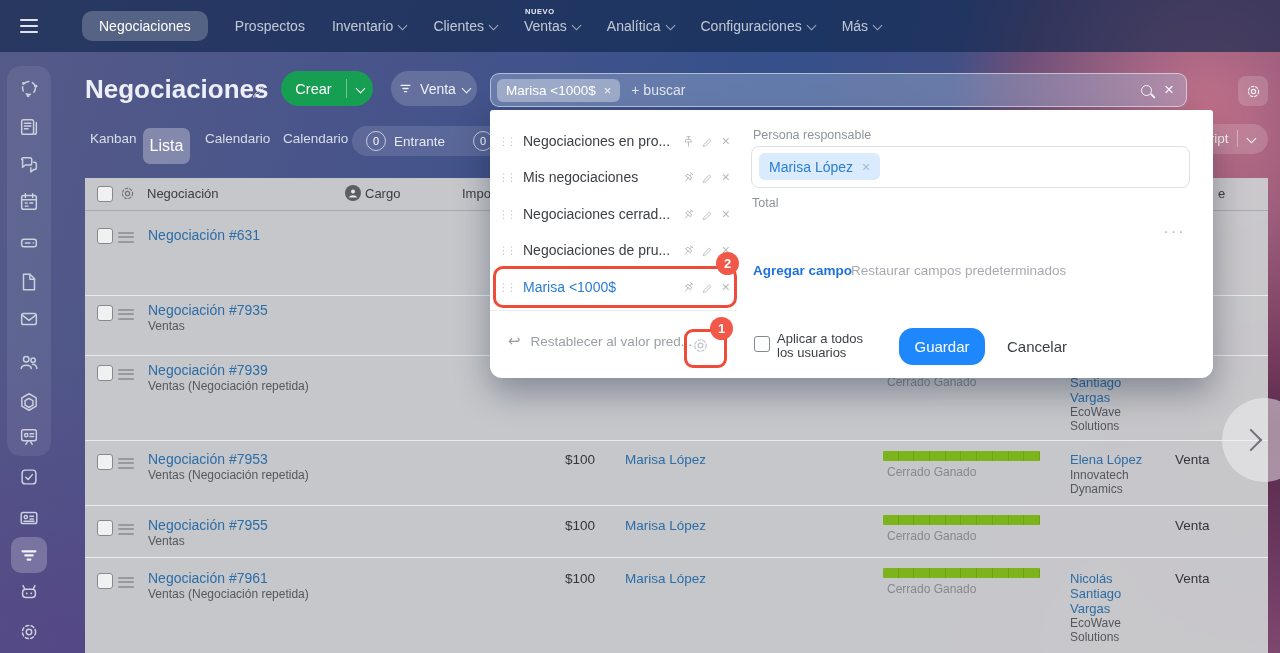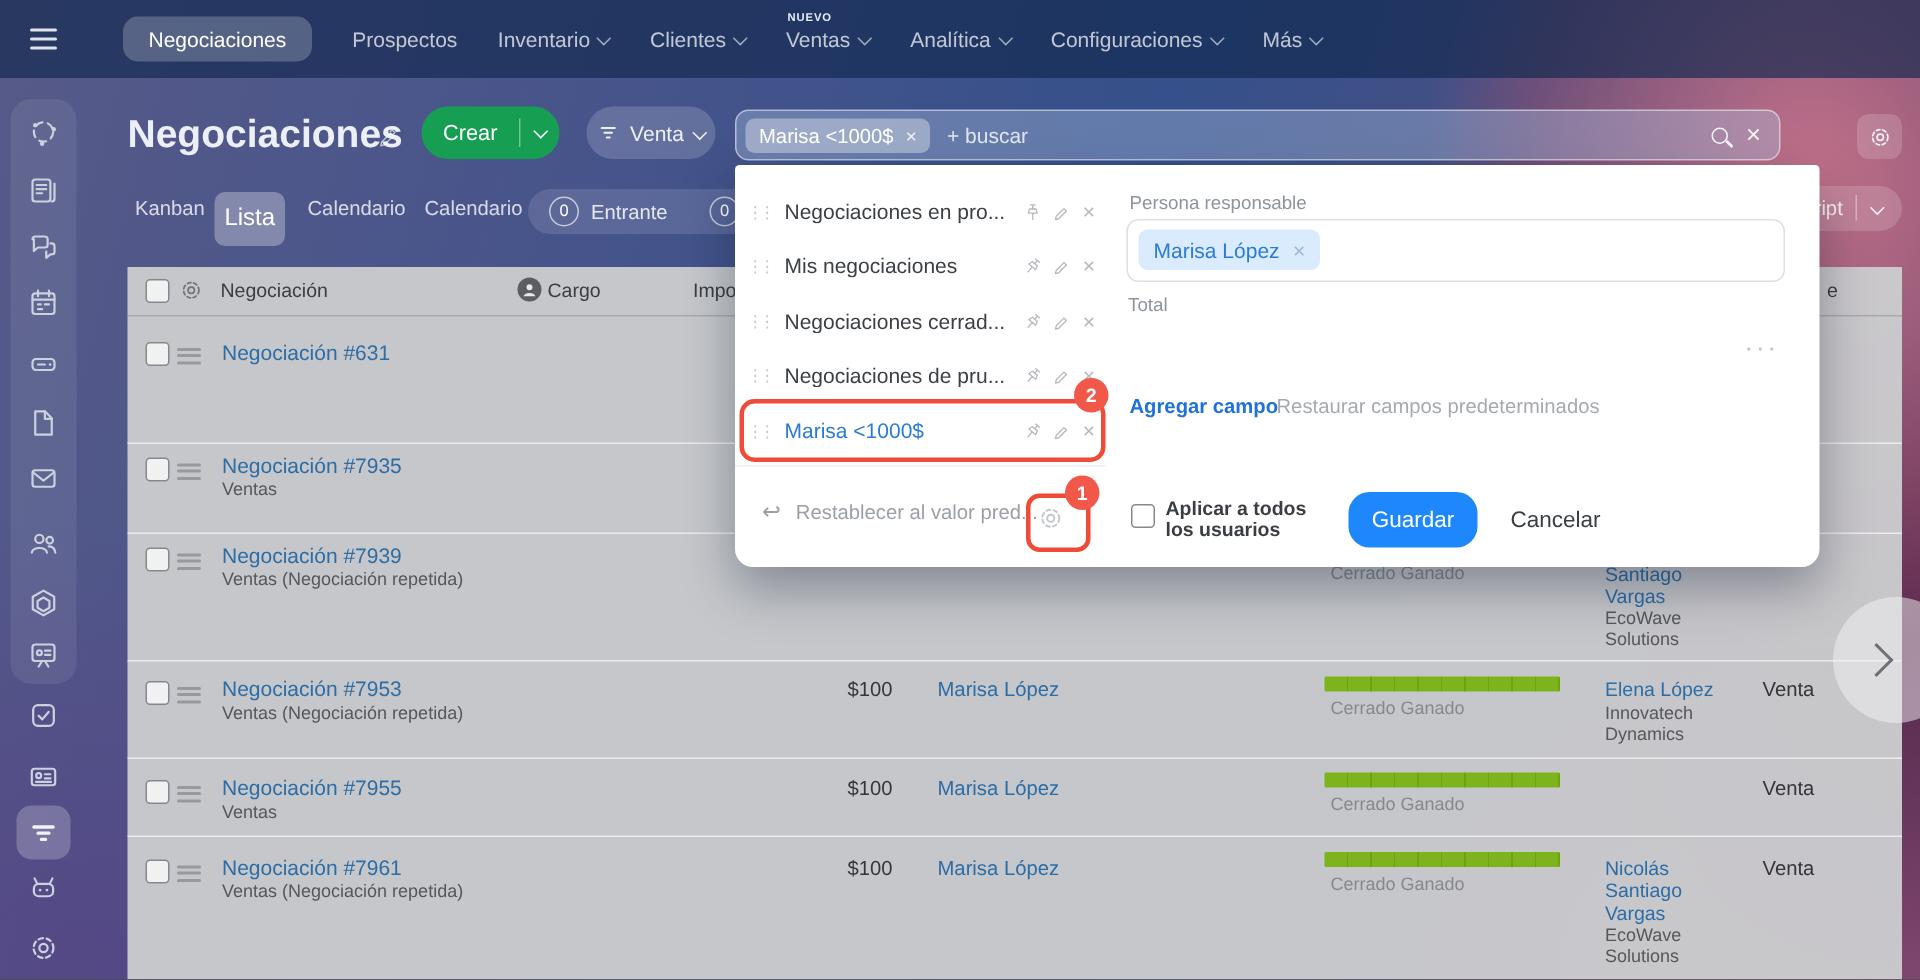--- a/index.html
+++ b/index.html
@@ -80,21 +80,21 @@
   .redbox{border:3px solid #ee4b38;border-radius:10px;z-index:12;}
   .redbadge{background:#f2584a;color:#fff;border-radius:50%;width:23px;height:23px;display:flex;align-items:center;justify-content:center;font-size:13px;font-weight:bold;z-index:13;}
   .resetrow{left:508px;top:332px;display:flex;align-items:center;gap:10px;color:#9ba0a6;font-size:13.5px;z-index:11;}
   .hr-pop{left:490px;top:310px;width:247px;height:1px;background:#eceef1;z-index:11;}
   .flbl{font-size:12.5px;color:#8e949b;z-index:11;}
   .fbox{border:1px solid #dce0e5;border-radius:8px;background:#fff;z-index:11;}
   .rchip{left:759px;top:153px;height:27px;background:#d9ebfc;border-radius:6px;display:flex;align-items:center;padding:0 10px;gap:9px;color:#2b7cd3;font-size:14px;z-index:12;}
   .rchip .x{color:#9db9d6;cursor:pointer;}
   .linkblue{color:#1f72d9;font-weight:bold;font-size:13.5px;z-index:11;cursor:pointer;}
   .linkgray{color:#a6aab0;font-size:13.5px;z-index:11;cursor:pointer;}
-  .applbl{font-size:13px;color:#3a3e43;line-height:14px;z-index:11;font-weight:bold;}
+  .applbl{font-size:13px;color:#3a3e43;line-height:14px;z-index:11;}
   .btn-save{left:899px;top:328px;width:86px;height:37px;border-radius:14px;background:#1e87fb;color:#fff;font-size:15px;display:flex;align-items:center;justify-content:center;z-index:11;cursor:pointer;}
   .btn-cancel{left:1007px;top:338px;font-size:15px;color:#3a3e43;z-index:11;cursor:pointer;}
   .scrollnext{left:1222px;top:398px;width:84px;height:84px;border-radius:50%;background:rgba(244,244,246,.5);z-index:3;display:flex;align-items:center;justify-content:center;}
   .scrollnext .c{width:14px;height:14px;border-right:2.5px solid #6e7176;border-bottom:2.5px solid #6e7176;transform:rotate(-45deg);margin-right:26px;}
 </style>
 </head>
 <body>
 
 <div class="stage">
 

